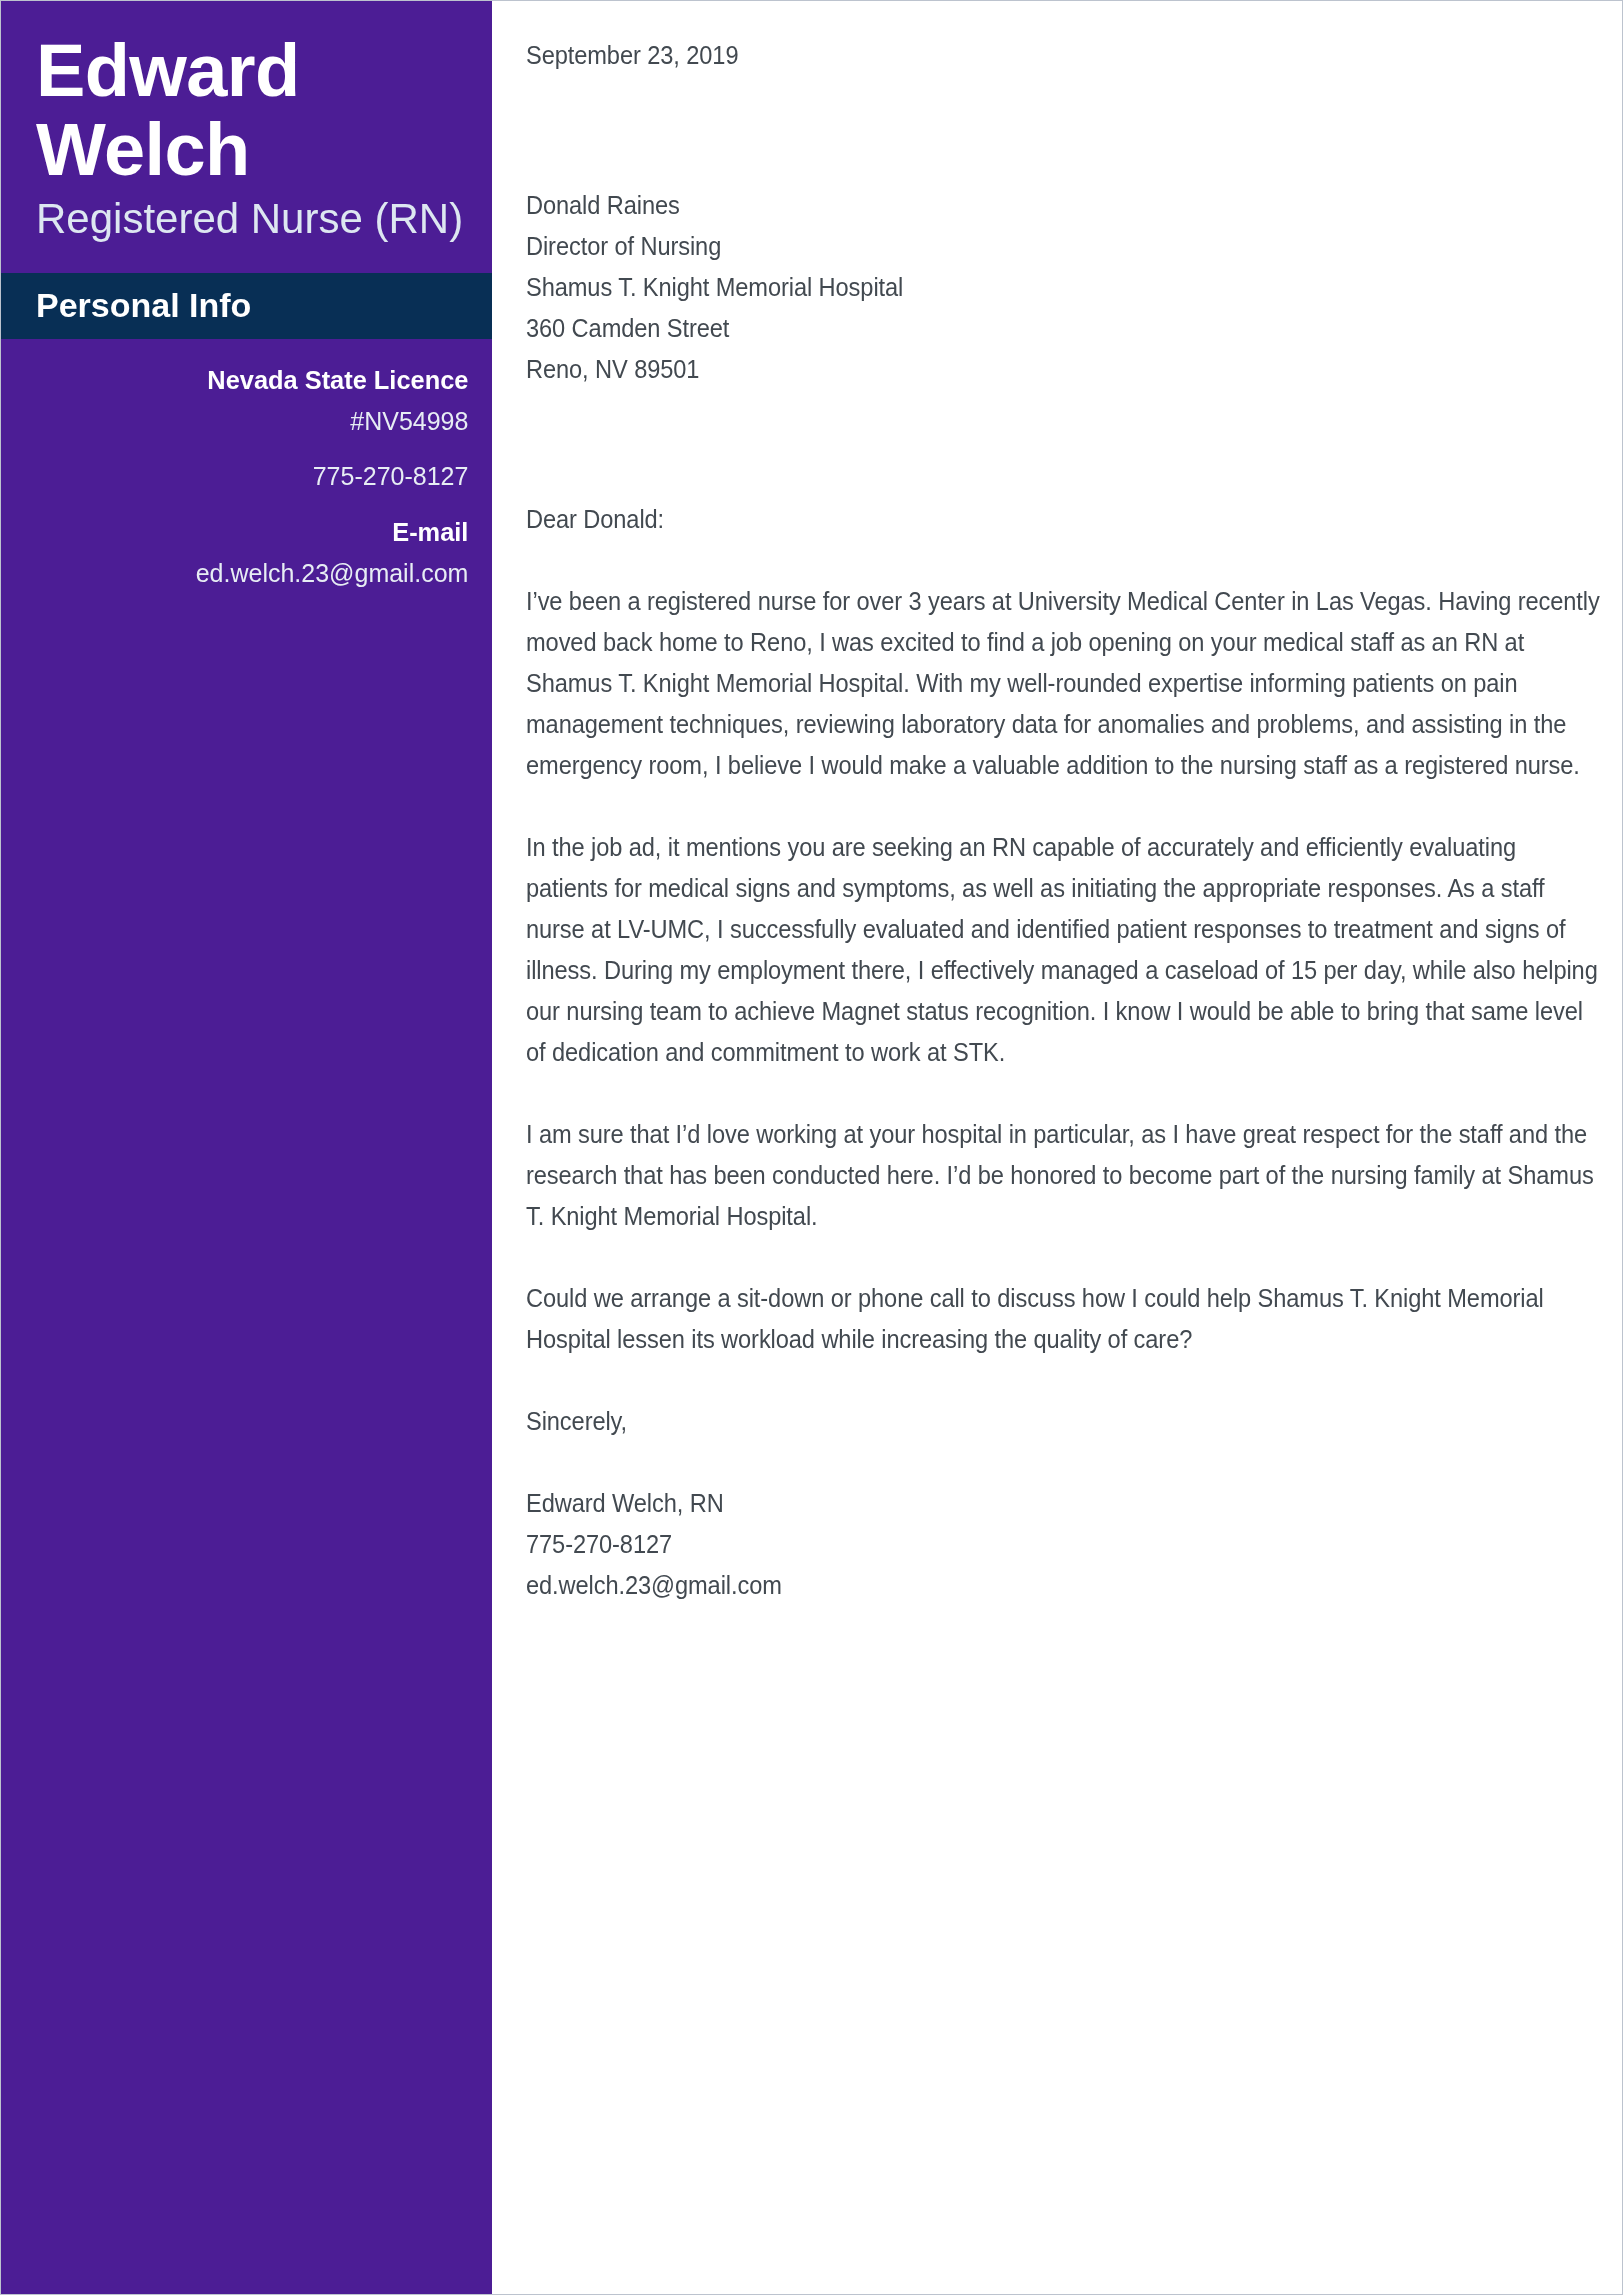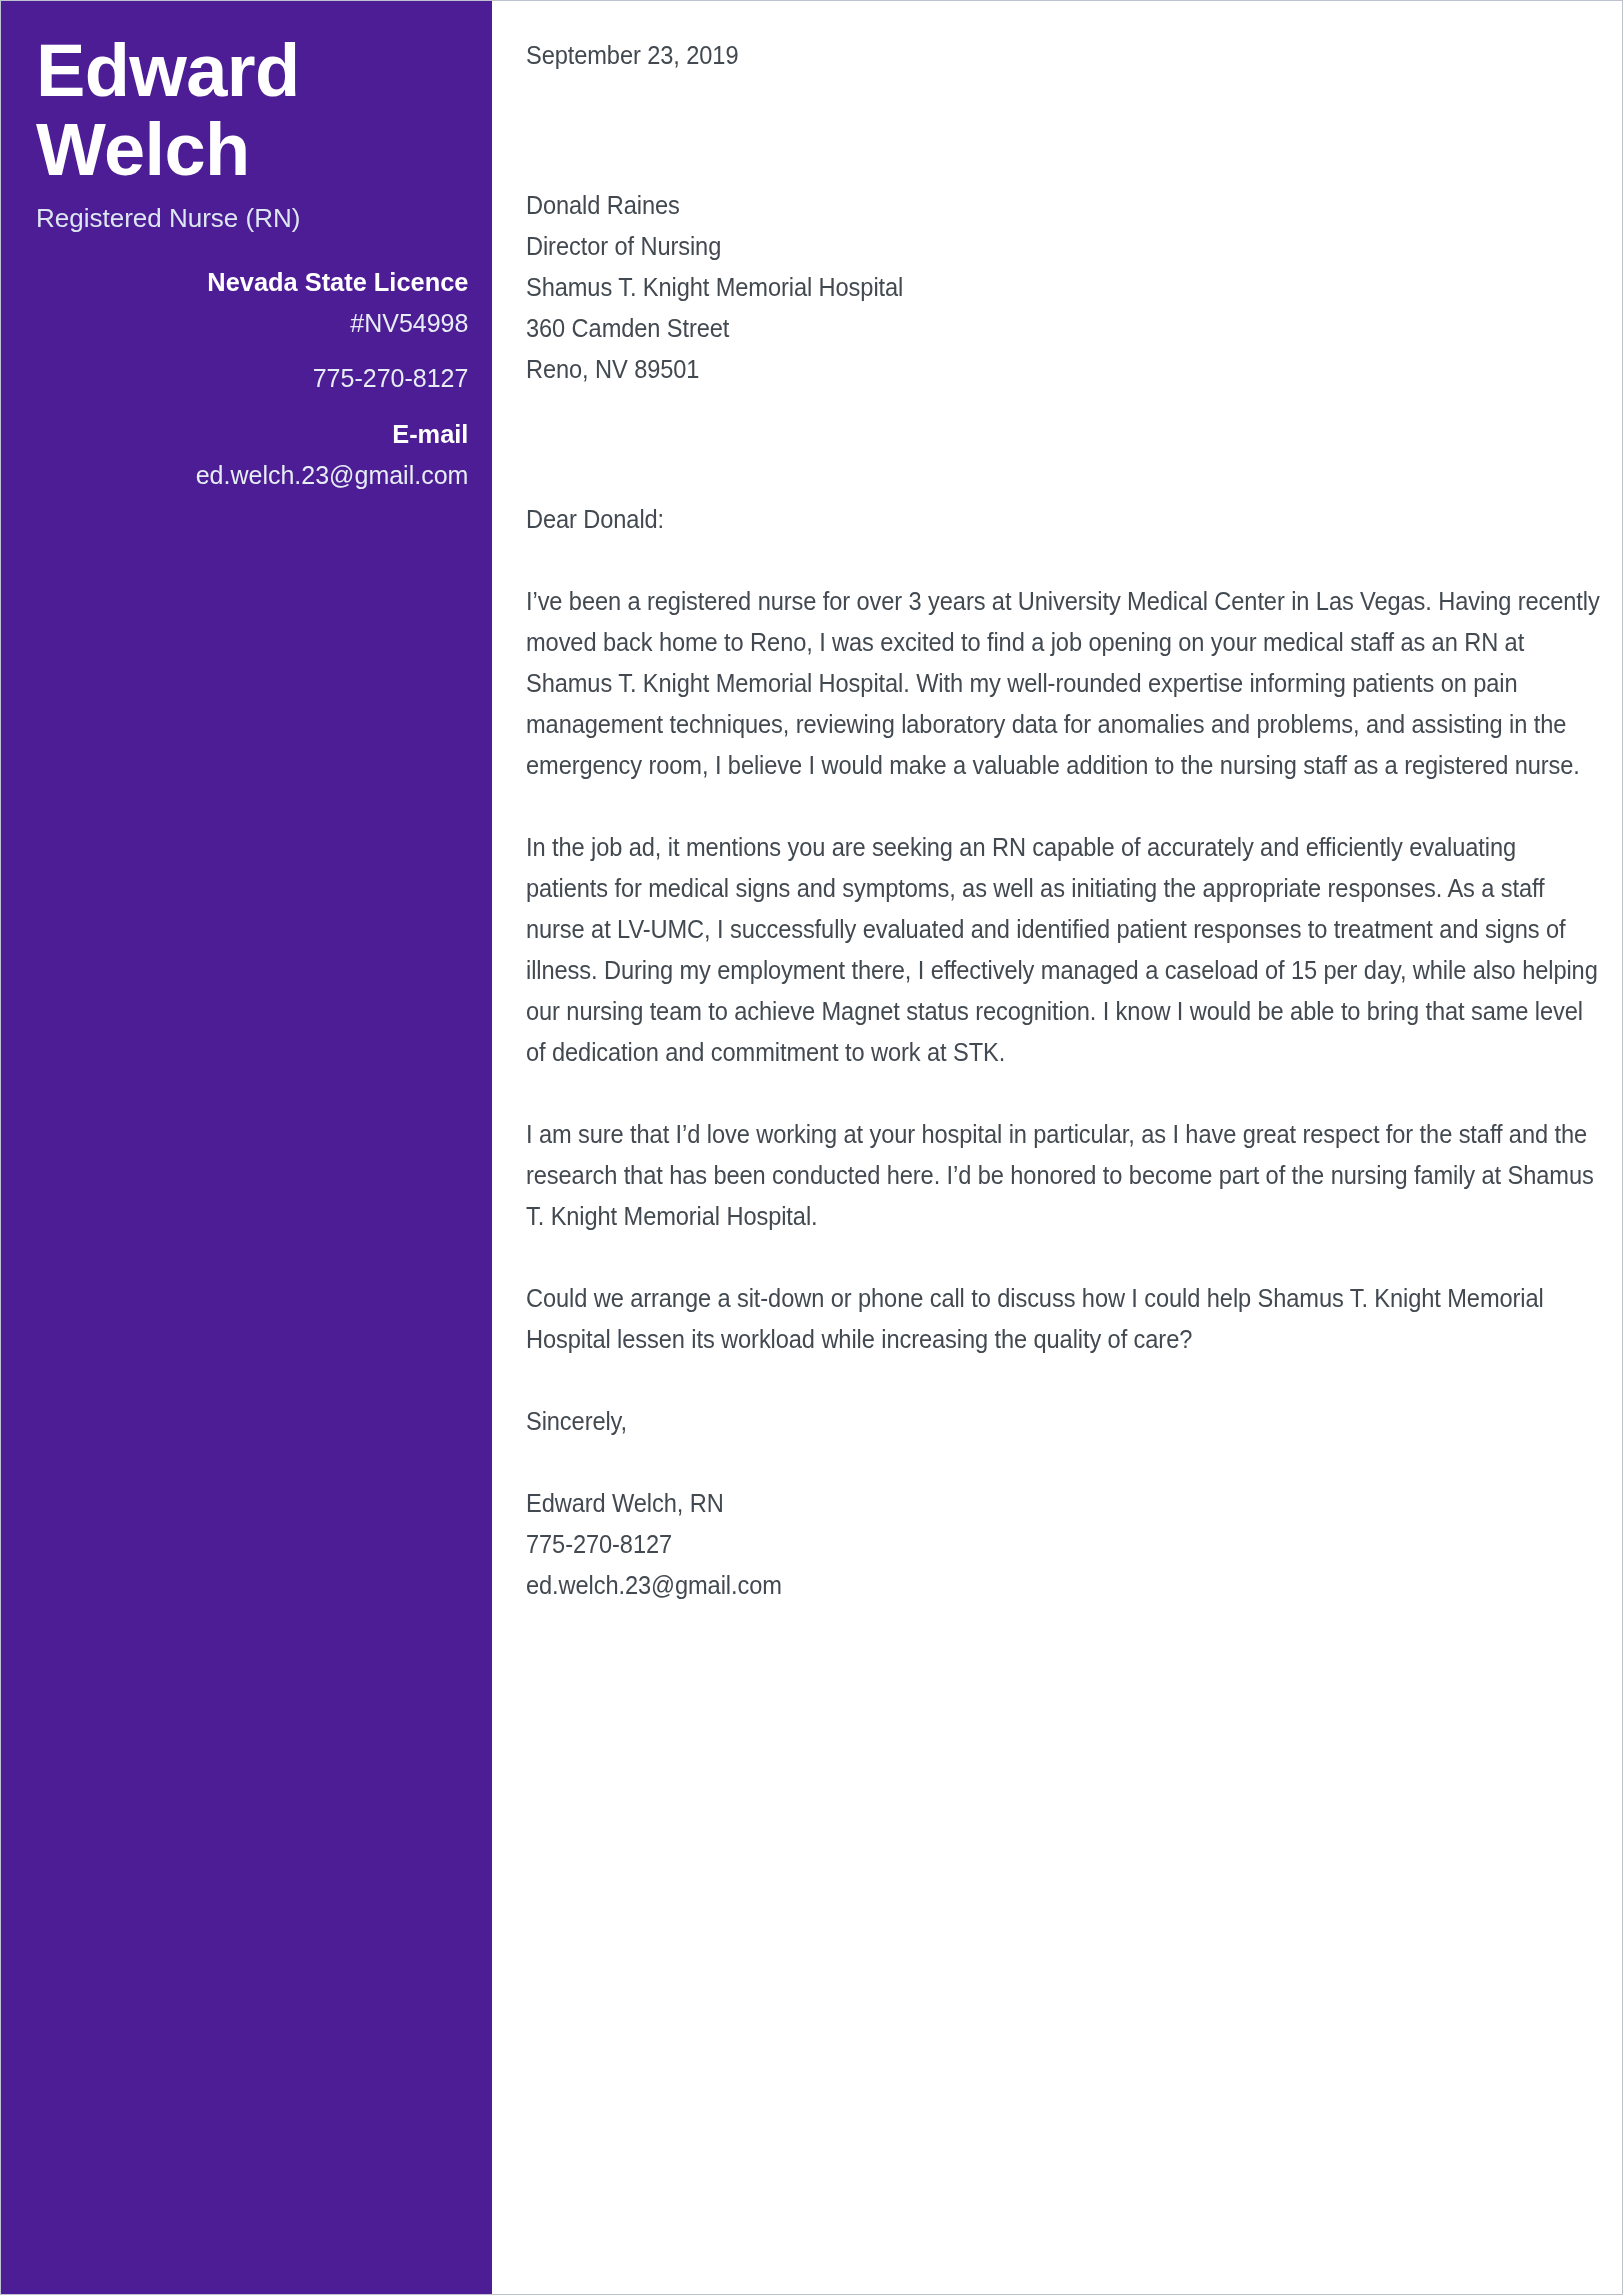--- a/index.html
+++ b/index.html
@@ -24,21 +24,21 @@
   }
   .name {
     padding: 29.5px 17.7px 0 35px;
     font-size: 74px; font-weight: 700;
     line-height: 79px; letter-spacing: -0.6px;
     color: #ffffff;
   }
   .name span { display: block; }
   .job-title {
     margin-top: 7px; padding-left: 35px; padding-right: 17.7px;
-    font-size: 26px; line-height: 45px; font-weight: 400;
+    font-size: 42px; line-height: 45px; font-weight: 400;
     color: #dde7f1;
   }
   .band {
     margin-top: 32px; height: 66px;
     background: #082f55;
     display: flex; align-items: center;
     padding-left: 35px;
     font-size: 34px; font-weight: 700; color: #ffffff;
   }
   .contacts { margin-top: 21px; padding: 0 23.6px 0 35px; }
@@ -69,20 +69,23 @@
 
 <div class="page">
 
   <aside class="sidebar">
     <div class="name">
       <span>Edward</span>
       <span>Welch</span>
     </div>
     <div class="job-title">Registered Nurse (RN)</div>
 
+    <div class="band">
+      <span>Personal Info</span>
+    </div>
 
     <div class="contacts">
       <div class="entry">
         <div class="label">Nevada State Licence</div>
         <div class="value">#NV54998</div>
       </div>
       <div class="entry">
         <div class="value">775-270-8127</div>
       </div>
       <div class="entry">

